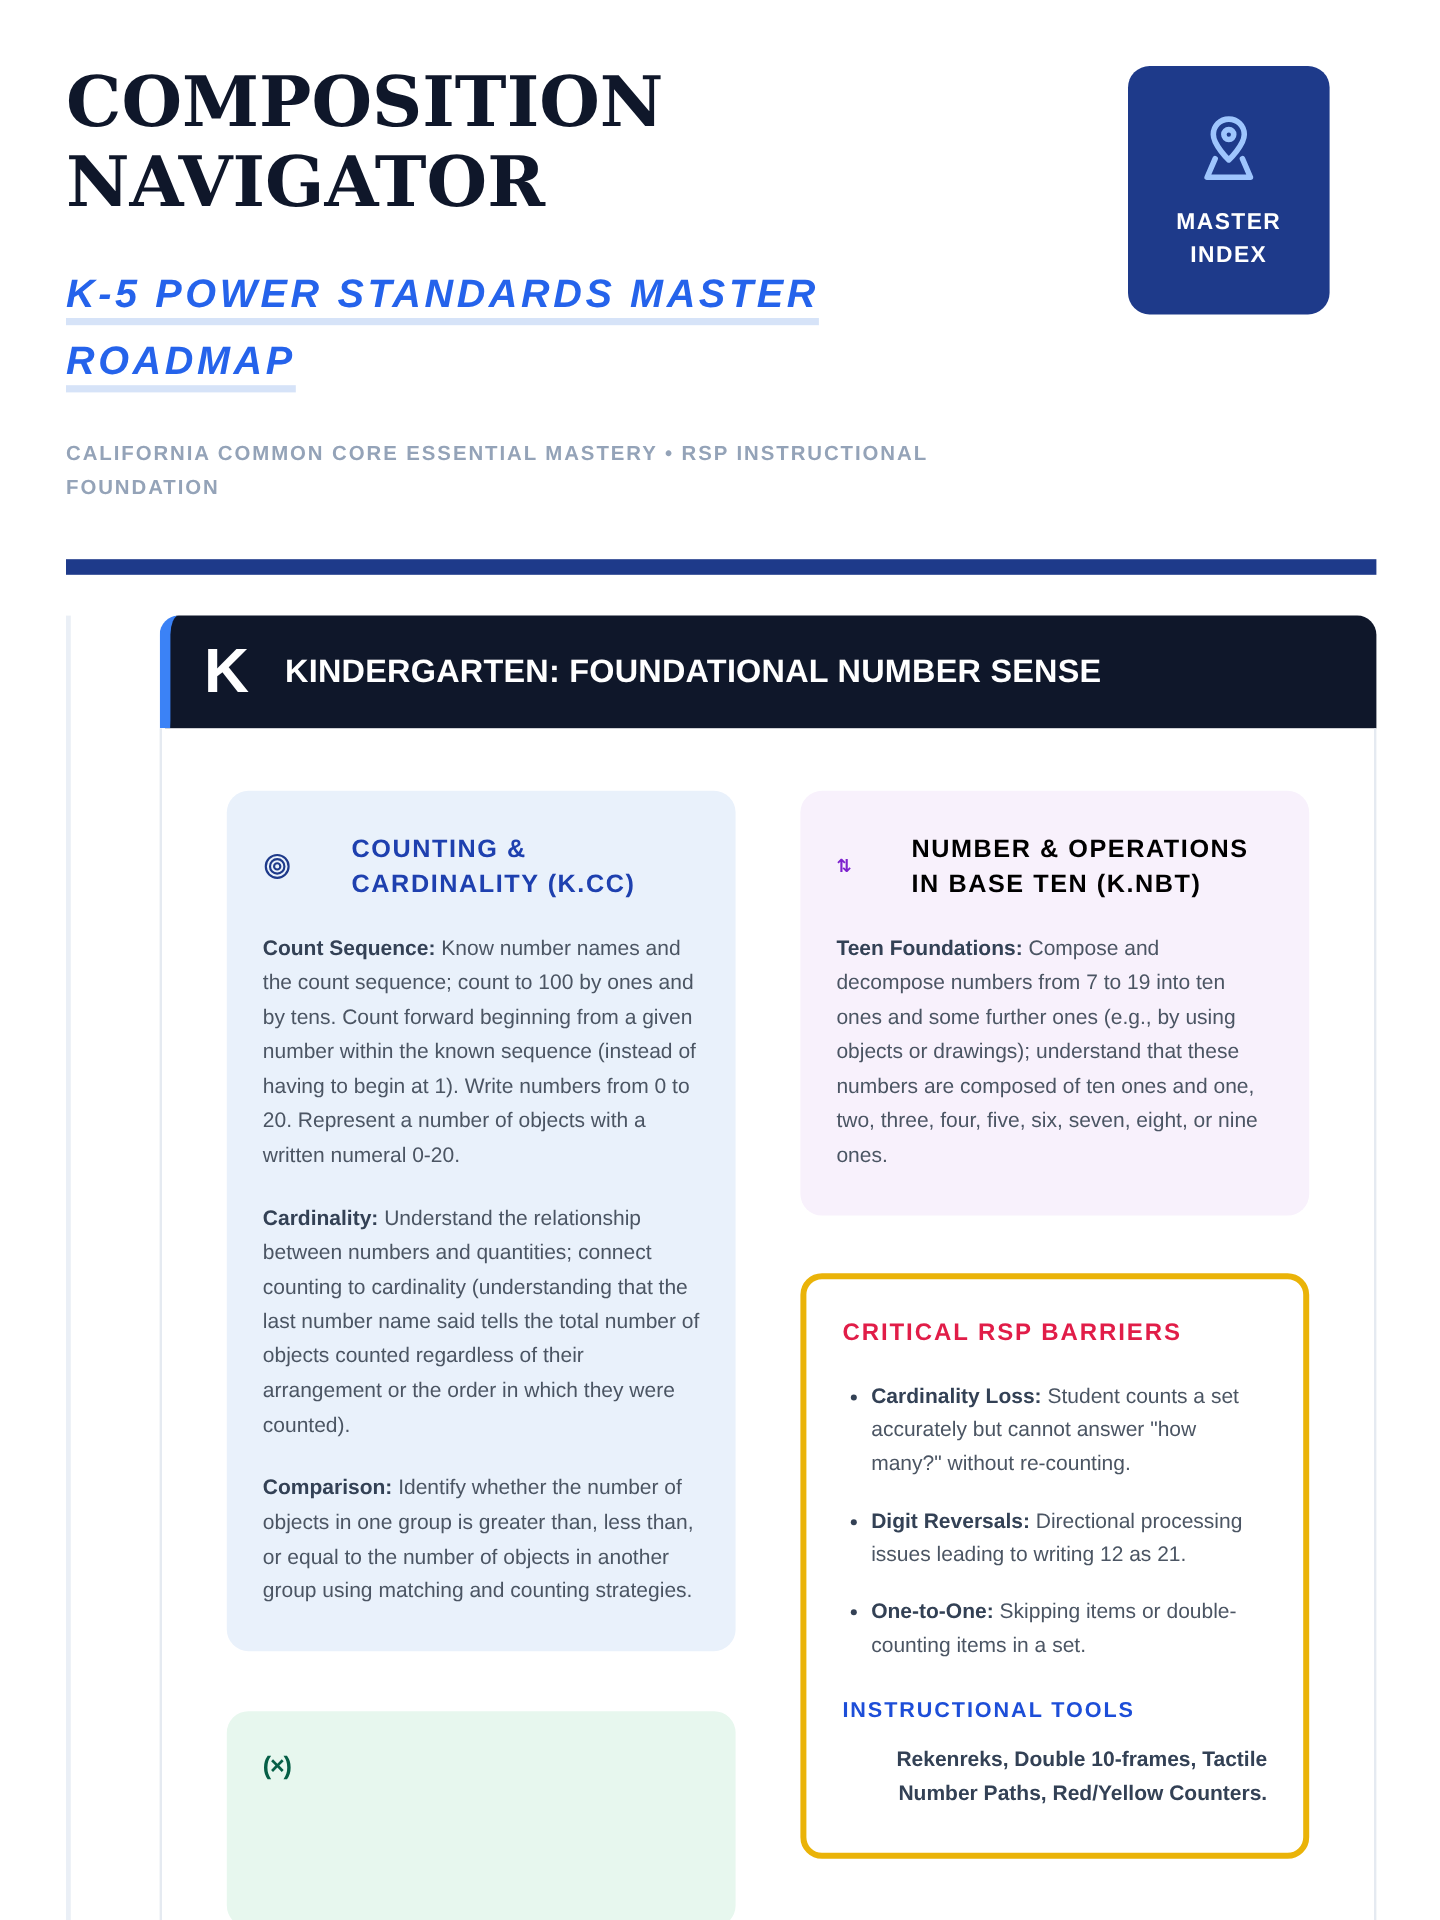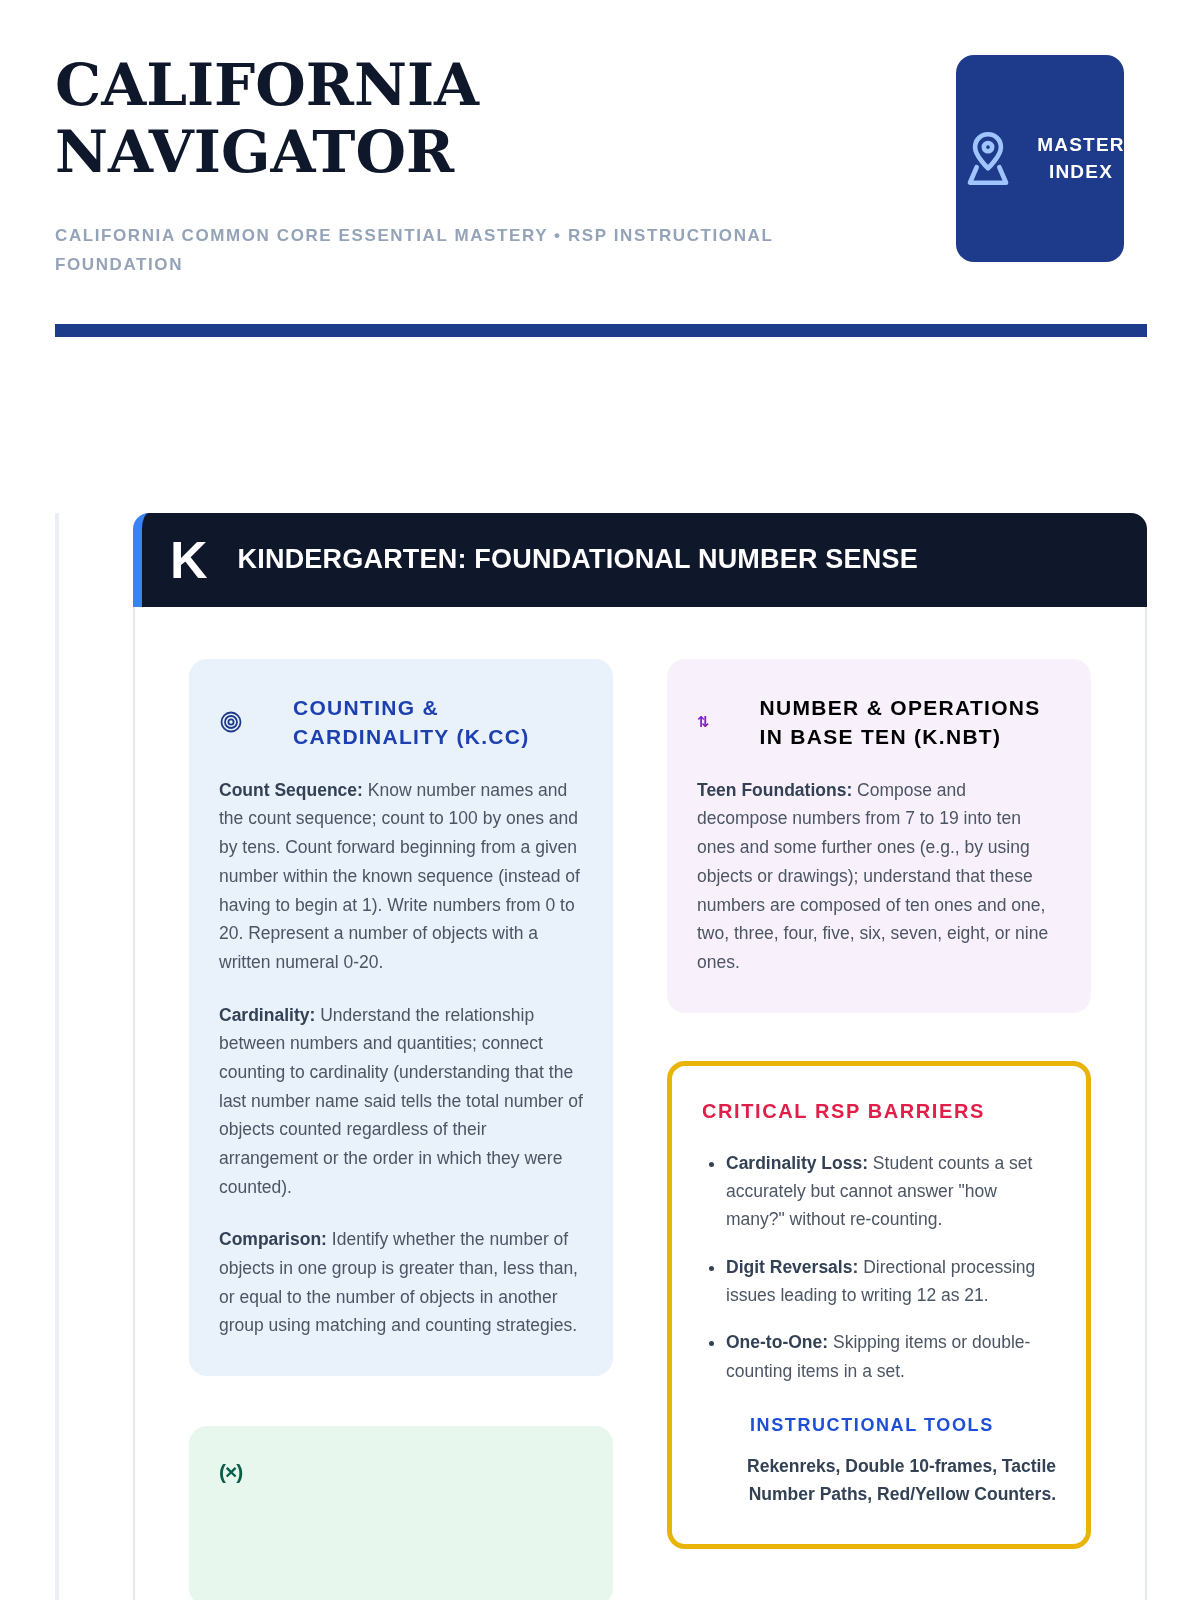--- a/index.html
+++ b/index.html
@@ -41,25 +41,25 @@
     margin-top: 34px;
     max-width: 820px;
     font-size: 17px;
     font-weight: 700;
     letter-spacing: 1.6px;
     line-height: 1.75;
     color: #94a3b8;
   }
   .master-badge {
     position: absolute;
-    top: 55px; right: 76px;
+    top: 55px; right: 92px;
     width: 168px; height: 207px;
     background: #1e3a8a;
     border-radius: 18px;
-    display: flex; flex-direction: row;
+    display: flex; flex-direction: column;
     align-items: center; justify-content: center;
     gap: 16px;
     cursor: pointer;
   }
   .master-badge .badge-label {
     color: #ffffff; font-size: 19px; font-weight: 800;
     letter-spacing: 1.2px; text-align: center; line-height: 1.42;
   }
   .top-divider {
     margin: 44px 0 0 55px;
@@ -123,32 +123,33 @@
   .icon-wrap { flex: 0 0 auto; display: flex; align-items: center; justify-content: center; }
   .knbt-glyph { font-size: 15px; font-weight: 700; color: #7e22ce; font-family: "DejaVu Sans", sans-serif; }
   .koa-glyph  { font-size: 21px; font-weight: 700; color: #065f46; letter-spacing: -1px; }
 
   
   .barriers-heading { color: #e11d48; font-size: 20px; font-weight: 800; letter-spacing: 1.6px; }
   .barriers-list { margin: 26px 0 0 0; padding-left: 24px; }
   .barriers-list li { font-size: 17.5px; line-height: 1.62; color: #4b5563; margin-bottom: 19px; }
   .barriers-list li::marker { color: #334155; }
   .barriers-list li b { color: #334155; }
-  .tools-heading { margin-top: 30px; color: #1d4ed8; font-size: 18px; font-weight: 800; letter-spacing: 1.6px; margin-left: 48px; }
+  .tools-heading { margin-top: 30px; color: #1d4ed8; font-size: 18px; font-weight: 800; letter-spacing: 1.6px; }
   .tools-text { margin-top: 16px; font-size: 17.5px; line-height: 1.6; font-weight: 700; color: #334155; text-align: right; }
 </style>
 </head>
 <body>
 
 <header class="page-header">
   <h1 class="doc-title">
-    <span>CALIFORNIA</span><br>
+    <span>COMPOSITION</span><br>
     <span>NAVIGATOR</span>
   </h1>
 
+  <div class="doc-subtitle">K-5 POWER STANDARDS MASTER ROADMAP</div>
 
   <div class="doc-tagline">CALIFORNIA COMMON CORE ESSENTIAL MASTERY • RSP INSTRUCTIONAL FOUNDATION</div>
 
   <div class="master-badge">
     <span class="icon-wrap">
       <svg width="66" height="66" viewBox="0 0 64 64" fill="none" stroke="#9ec5fd" stroke-width="4.5" stroke-linecap="round" stroke-linejoin="round">
         <path d="M32 8 C39 8 44.5 13.5 44.5 20.5 C44.5 29 32 41 32 41 C32 41 19.5 29 19.5 20.5 C19.5 13.5 25 8 32 8 Z"></path>
         <circle cx="32" cy="20.5" r="4"></circle>
         <path d="M21 40 L14.5 55 L49.5 55 L43 40"></path>
       </svg>

